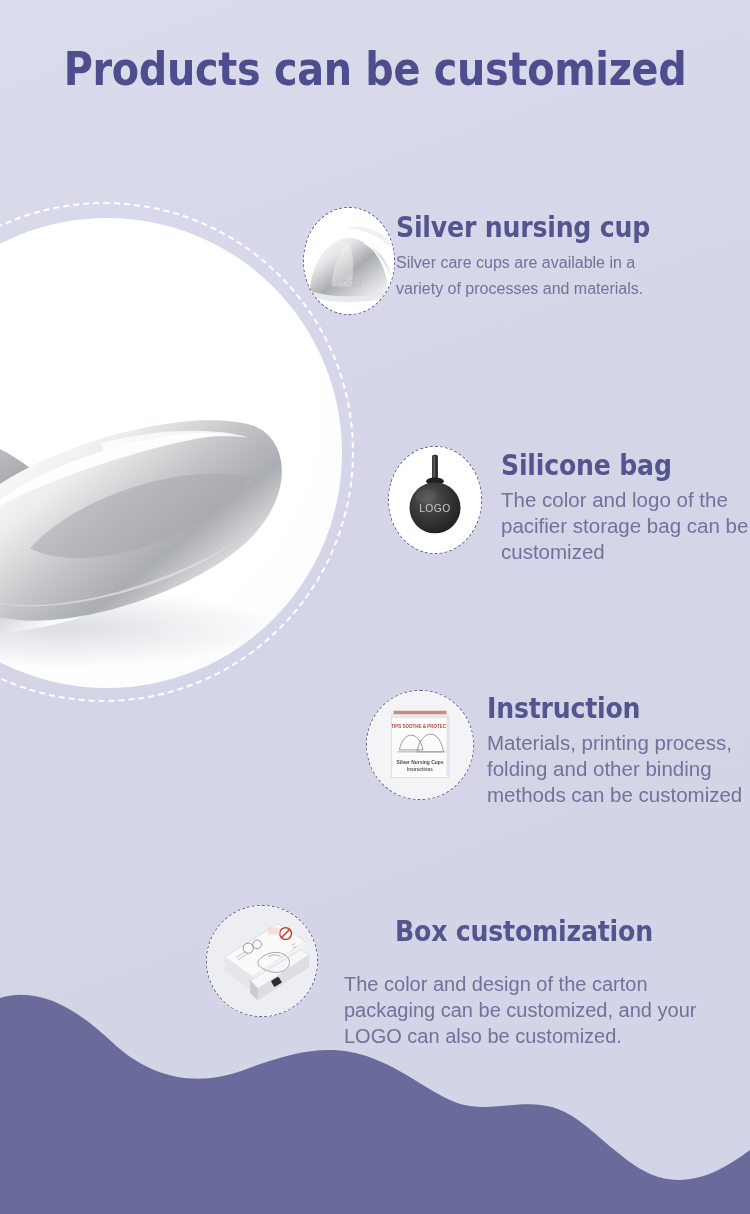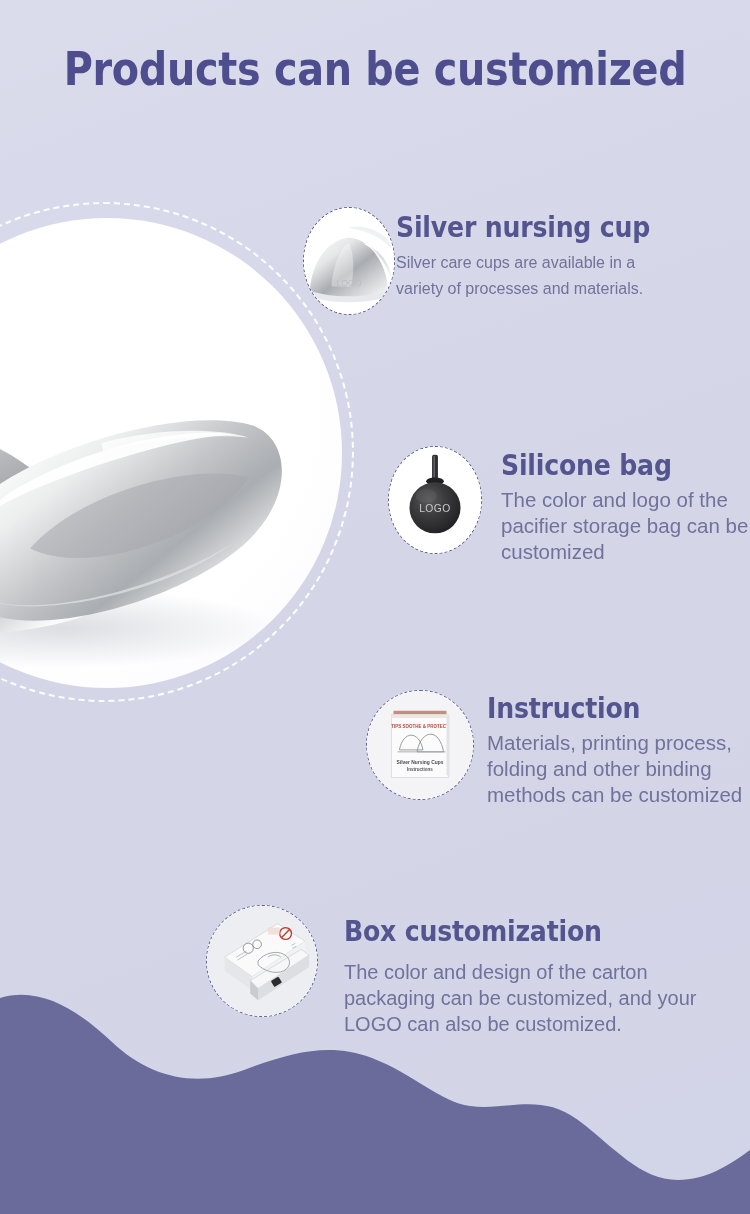--- a/index.html
+++ b/index.html
@@ -67,21 +67,21 @@
 
   #row-3{left:366px;top:690px;}
   #row-3 .thumb{width:108px;height:110px;}
   #row-3 .ftext{margin-left:13px;padding-top:4px;}
   #row-3 .fhead{font-size:28px;line-height:30px;margin-bottom:6px;}
   #row-3 .fbody{font-size:20.5px;line-height:26px;width:282px;}
 
   #row-4{left:206px;top:905px;}
   #row-4 .thumb{width:112px;height:112px;}
   #row-4 .ftext{margin-left:26px;padding-top:12px;}
-  #row-4 .fhead{font-size:28px;line-height:30px;margin-bottom:12px;}
+  #row-4 .fhead{font-size:28px;line-height:30px;margin-bottom:24px;text-align:center;}
   #row-4 .fbody{font-size:20px;line-height:26px;width:360px;}
 
   .thumb svg,.thumb .ph{position:absolute;left:0;top:0;width:100%;height:100%;}
 </style>
 </head>
 <body>
 
 <div id="stage">
 
   <div class="bg-base"></div>

